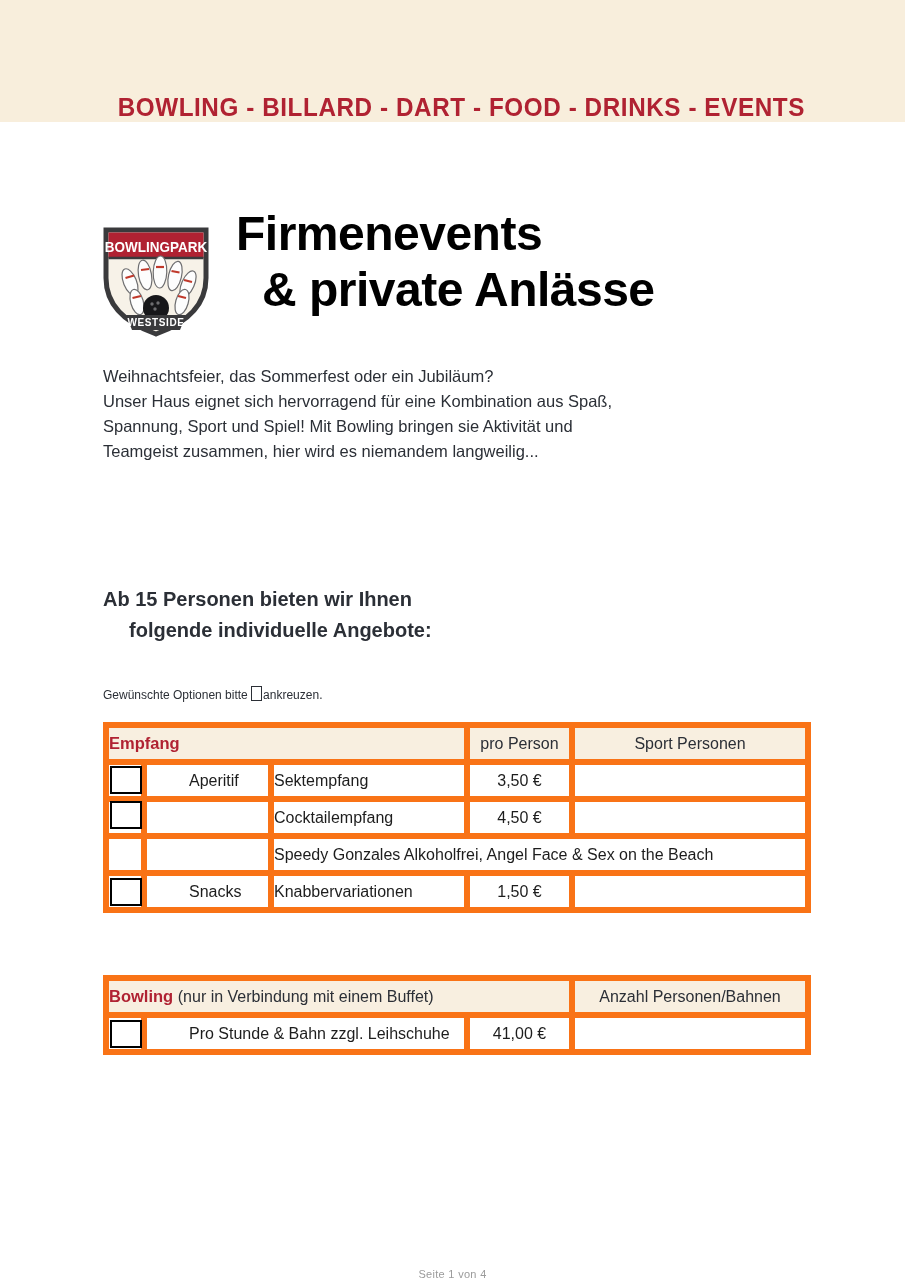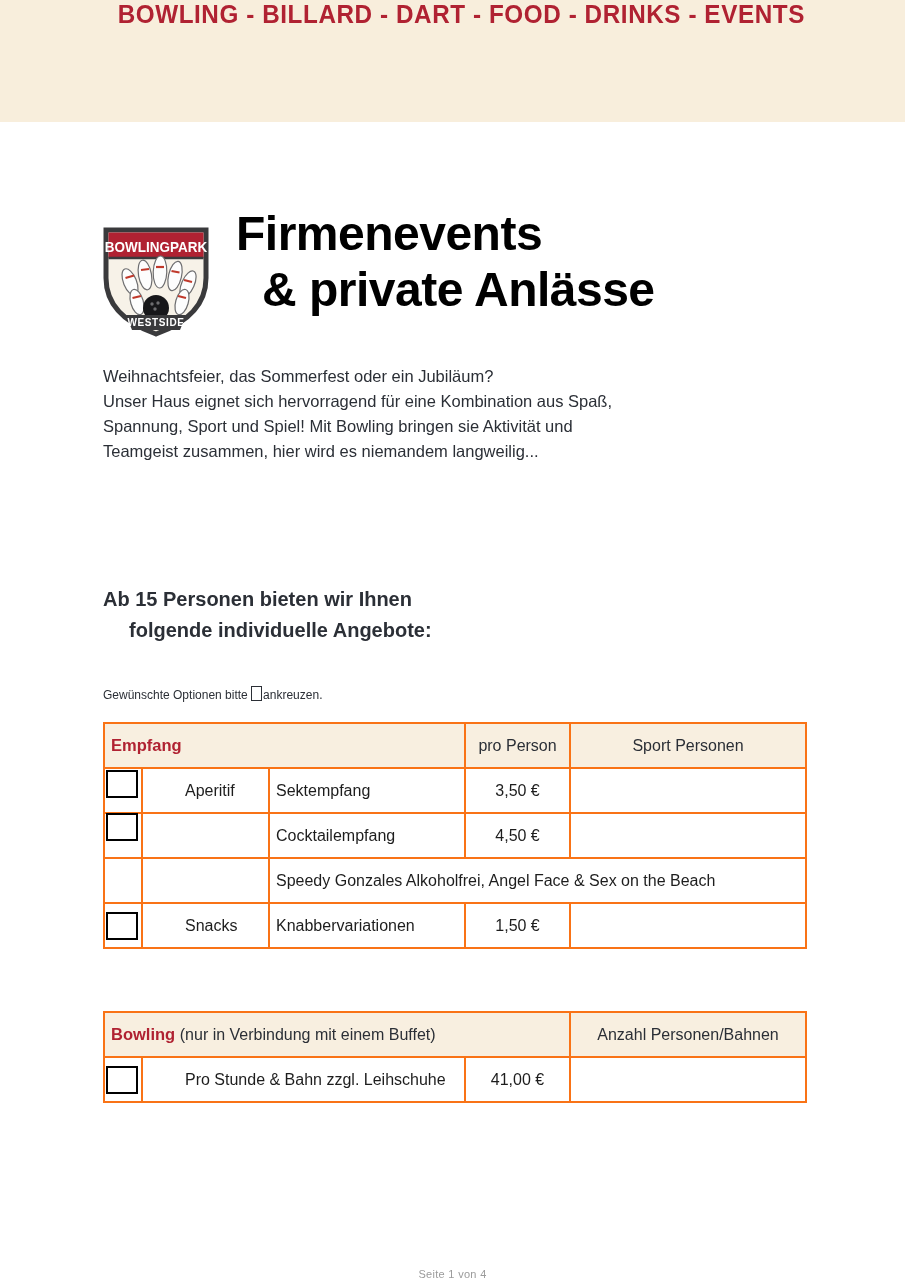--- a/index.html
+++ b/index.html
@@ -15,21 +15,21 @@
     position: relative;
     overflow: hidden;
   }
 
   
   .banner {
     width: 905px;
     height: 122px;
     background: #f8eedc;
     display: flex;
-    align-items: flex-start;
+    align-items: flex-end;
     justify-content: center;
     box-sizing: border-box;
     padding-left: 18px;
   }
   .banner-text {
     font-size: 25px;
     font-weight: bold;
     color: #b02232;
     letter-spacing: 0.6px;
     white-space: nowrap;
@@ -103,22 +103,22 @@
   
   .table-wrap { padding-left: 103px; }
   table.offer {
     border-collapse: collapse;
     table-layout: fixed;
     width: 702px;
     font-size: 16px;
     color: #1d1d1d;
   }
   table.offer td {
-    border: 2px solid #f97316;
-    padding: 6px;
+    border: 6px solid #f97316;
+    padding: 0;
     height: 31px;
     vertical-align: middle;
   }
   .thead td {
     background: #f8efe0;
     border: 1px solid #c9bca6;
     height: 34px;
   }
   .hdr-title {
     padding-left: 11px;

